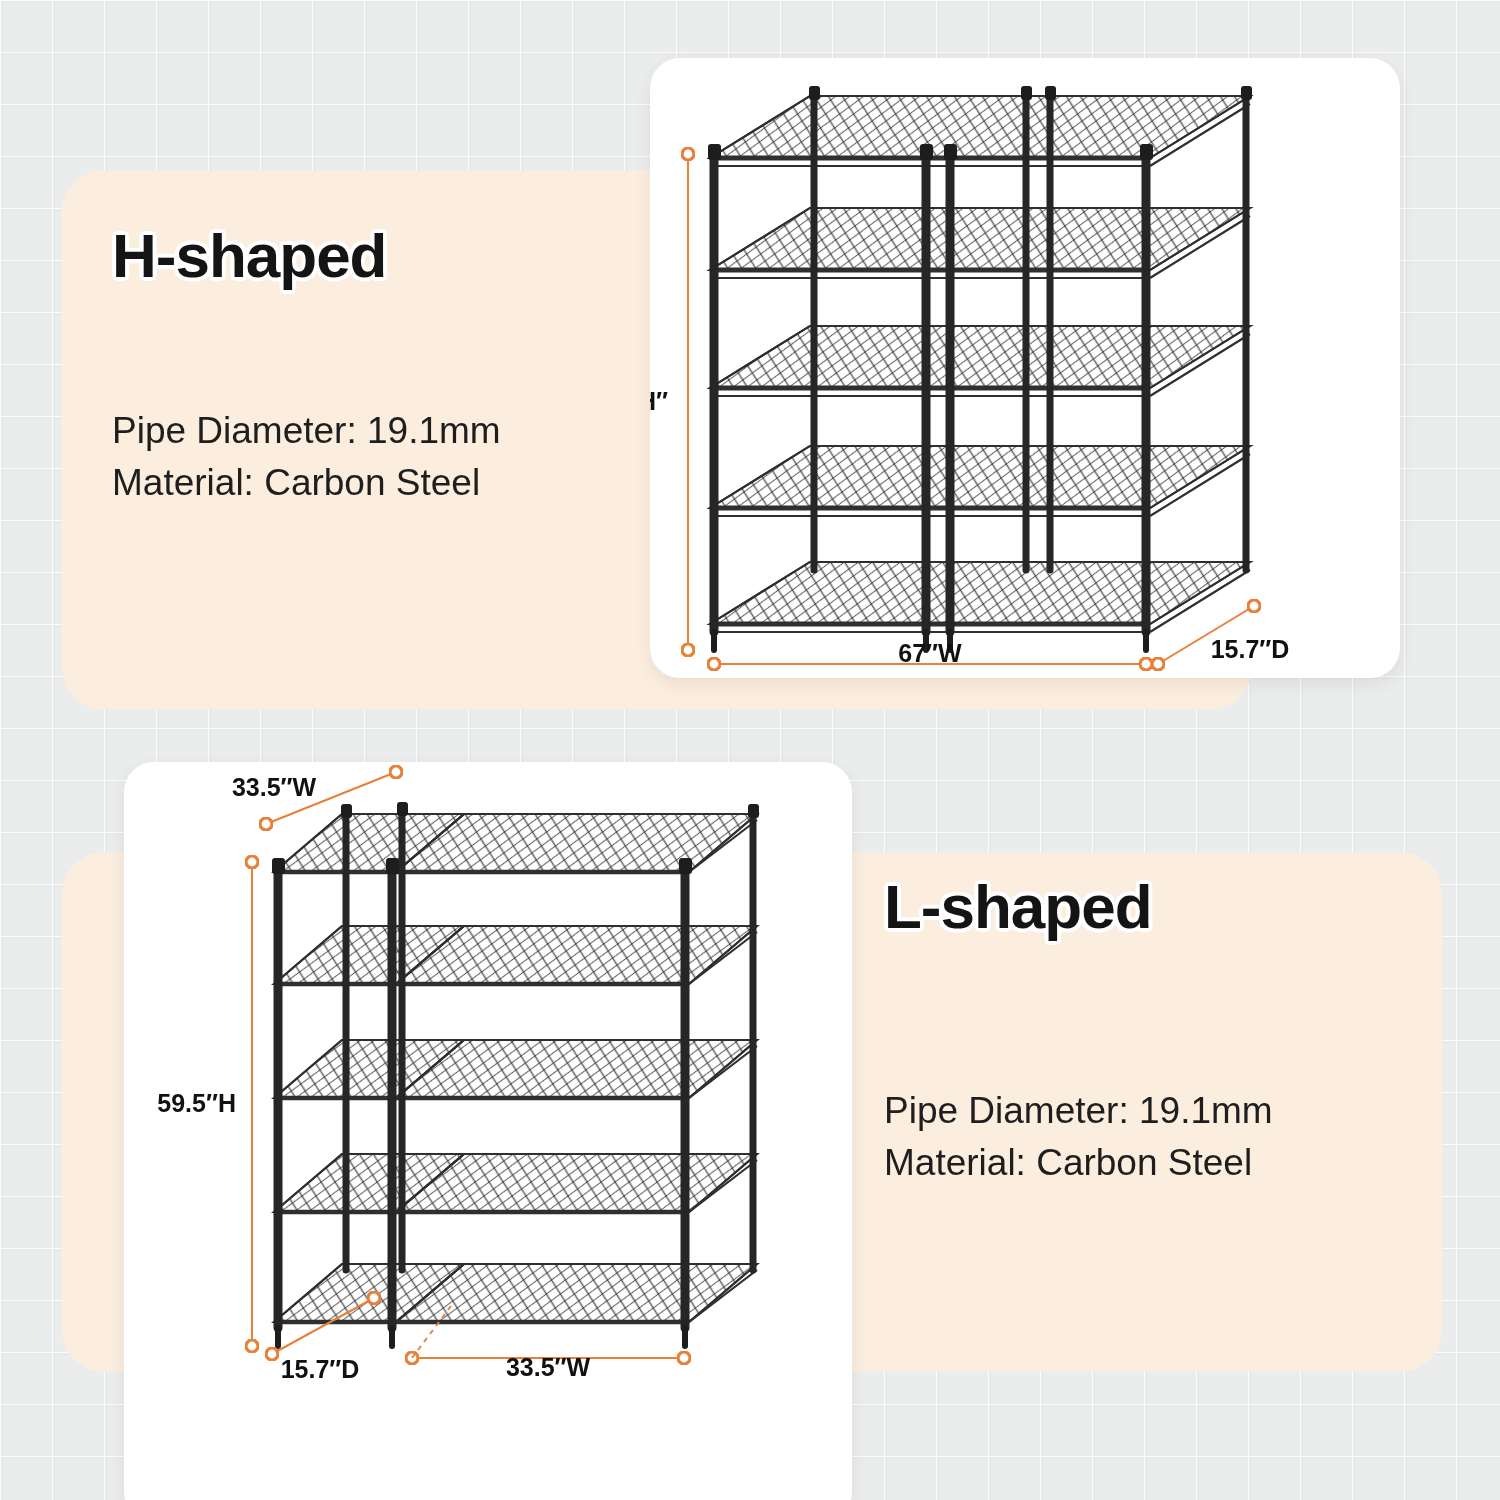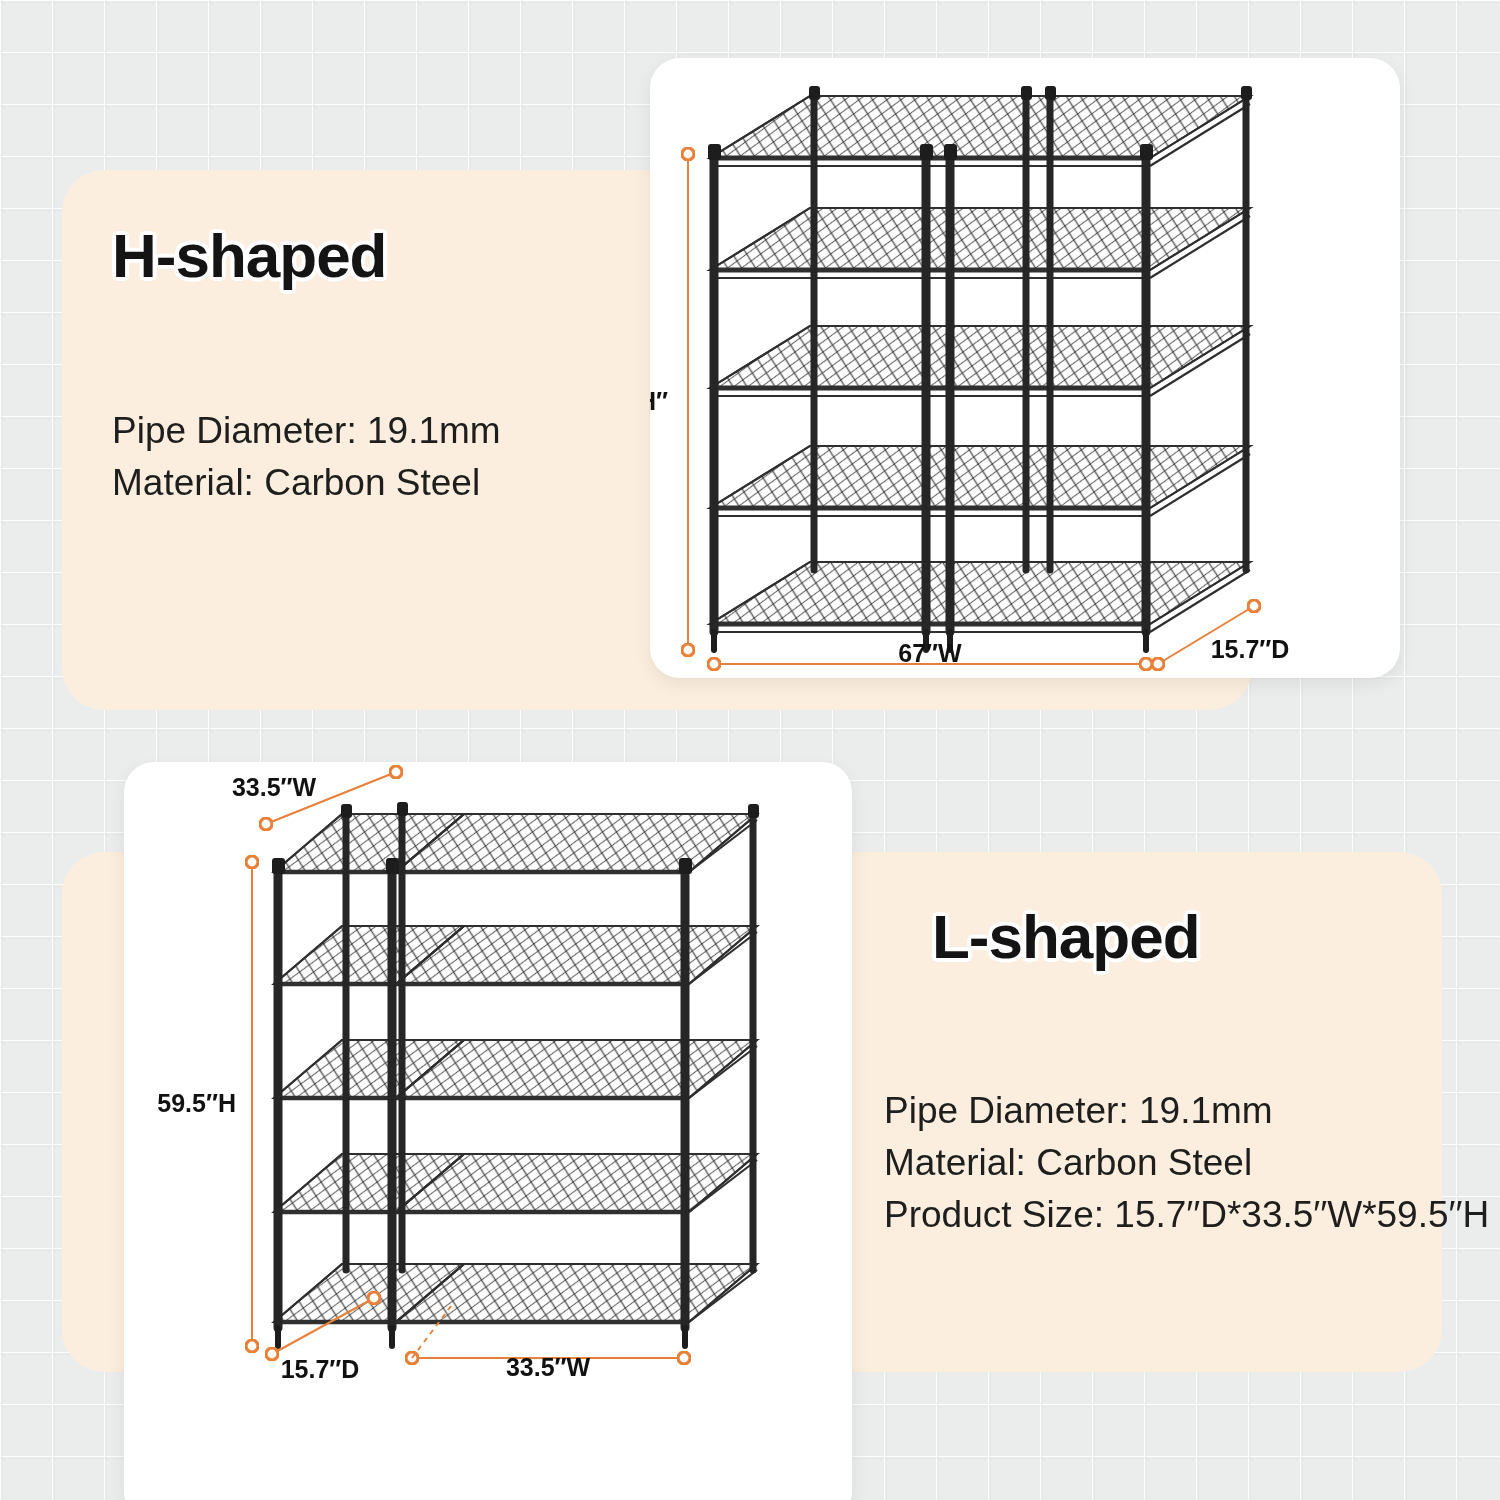--- a/index.html
+++ b/index.html
@@ -71,21 +71,21 @@
     position: absolute;
     font-size: 62px;
     font-weight: bold;
     color: #141414;
     letter-spacing: -1px;
     text-shadow:
       -3px -3px 0 #fff, 3px -3px 0 #fff, -3px 3px 0 #fff, 3px 3px 0 #fff,
       0 -4px 0 #fff, 0 4px 0 #fff, -4px 0 0 #fff, 4px 0 0 #fff;
   }
   .title-h { left: 112px; top: 220px; }
-  .title-l { left: 884px; top: 901px; margin-left: 48px; }
+  .title-l { left: 884px; top: 871px; }
 
   .spec-list {
     position: absolute;
     color: #1e1e1e;
     font-size: 37px;
     line-height: 52px;
   }
   .spec-h { left: 112px; top: 405px; }
   .spec-l { left: 884px; top: 1085px; }
   .spec-list div { white-space: nowrap; }
@@ -208,21 +208,20 @@
   </svg>
 </div>
 
 <div class="cream-panel panel-l"></div>
 
 <div class="title title-l">L-shaped</div>
 
 <div class="spec-list spec-l">
   <div>Pipe Diameter: 19.1mm</div>
   <div>Material: Carbon Steel</div>
-  <div>Product Size: 15.7′′D*33.5′′W*59.5′′H</div>
 </div>
 
 <div class="white-card card-l">
   <svg width="728" height="620" viewBox="0 0 728 620">
     <defs>
       <pattern id="meshL" width="14" height="14" patternUnits="userSpaceOnUse" patternTransform="skewX(-20)">
         <path d="M0 0 L14 14 M14 0 L0 14" stroke="#3a3a3a" stroke-width="1.1" fill="none"></path>
       </pattern>
       <marker id="dotL" markerWidth="7" markerHeight="7" refX="3.5" refY="3.5">
         <circle cx="3.5" cy="3.5" r="3" fill="#fff" stroke="#e8803a" stroke-width="1.6"></circle>

